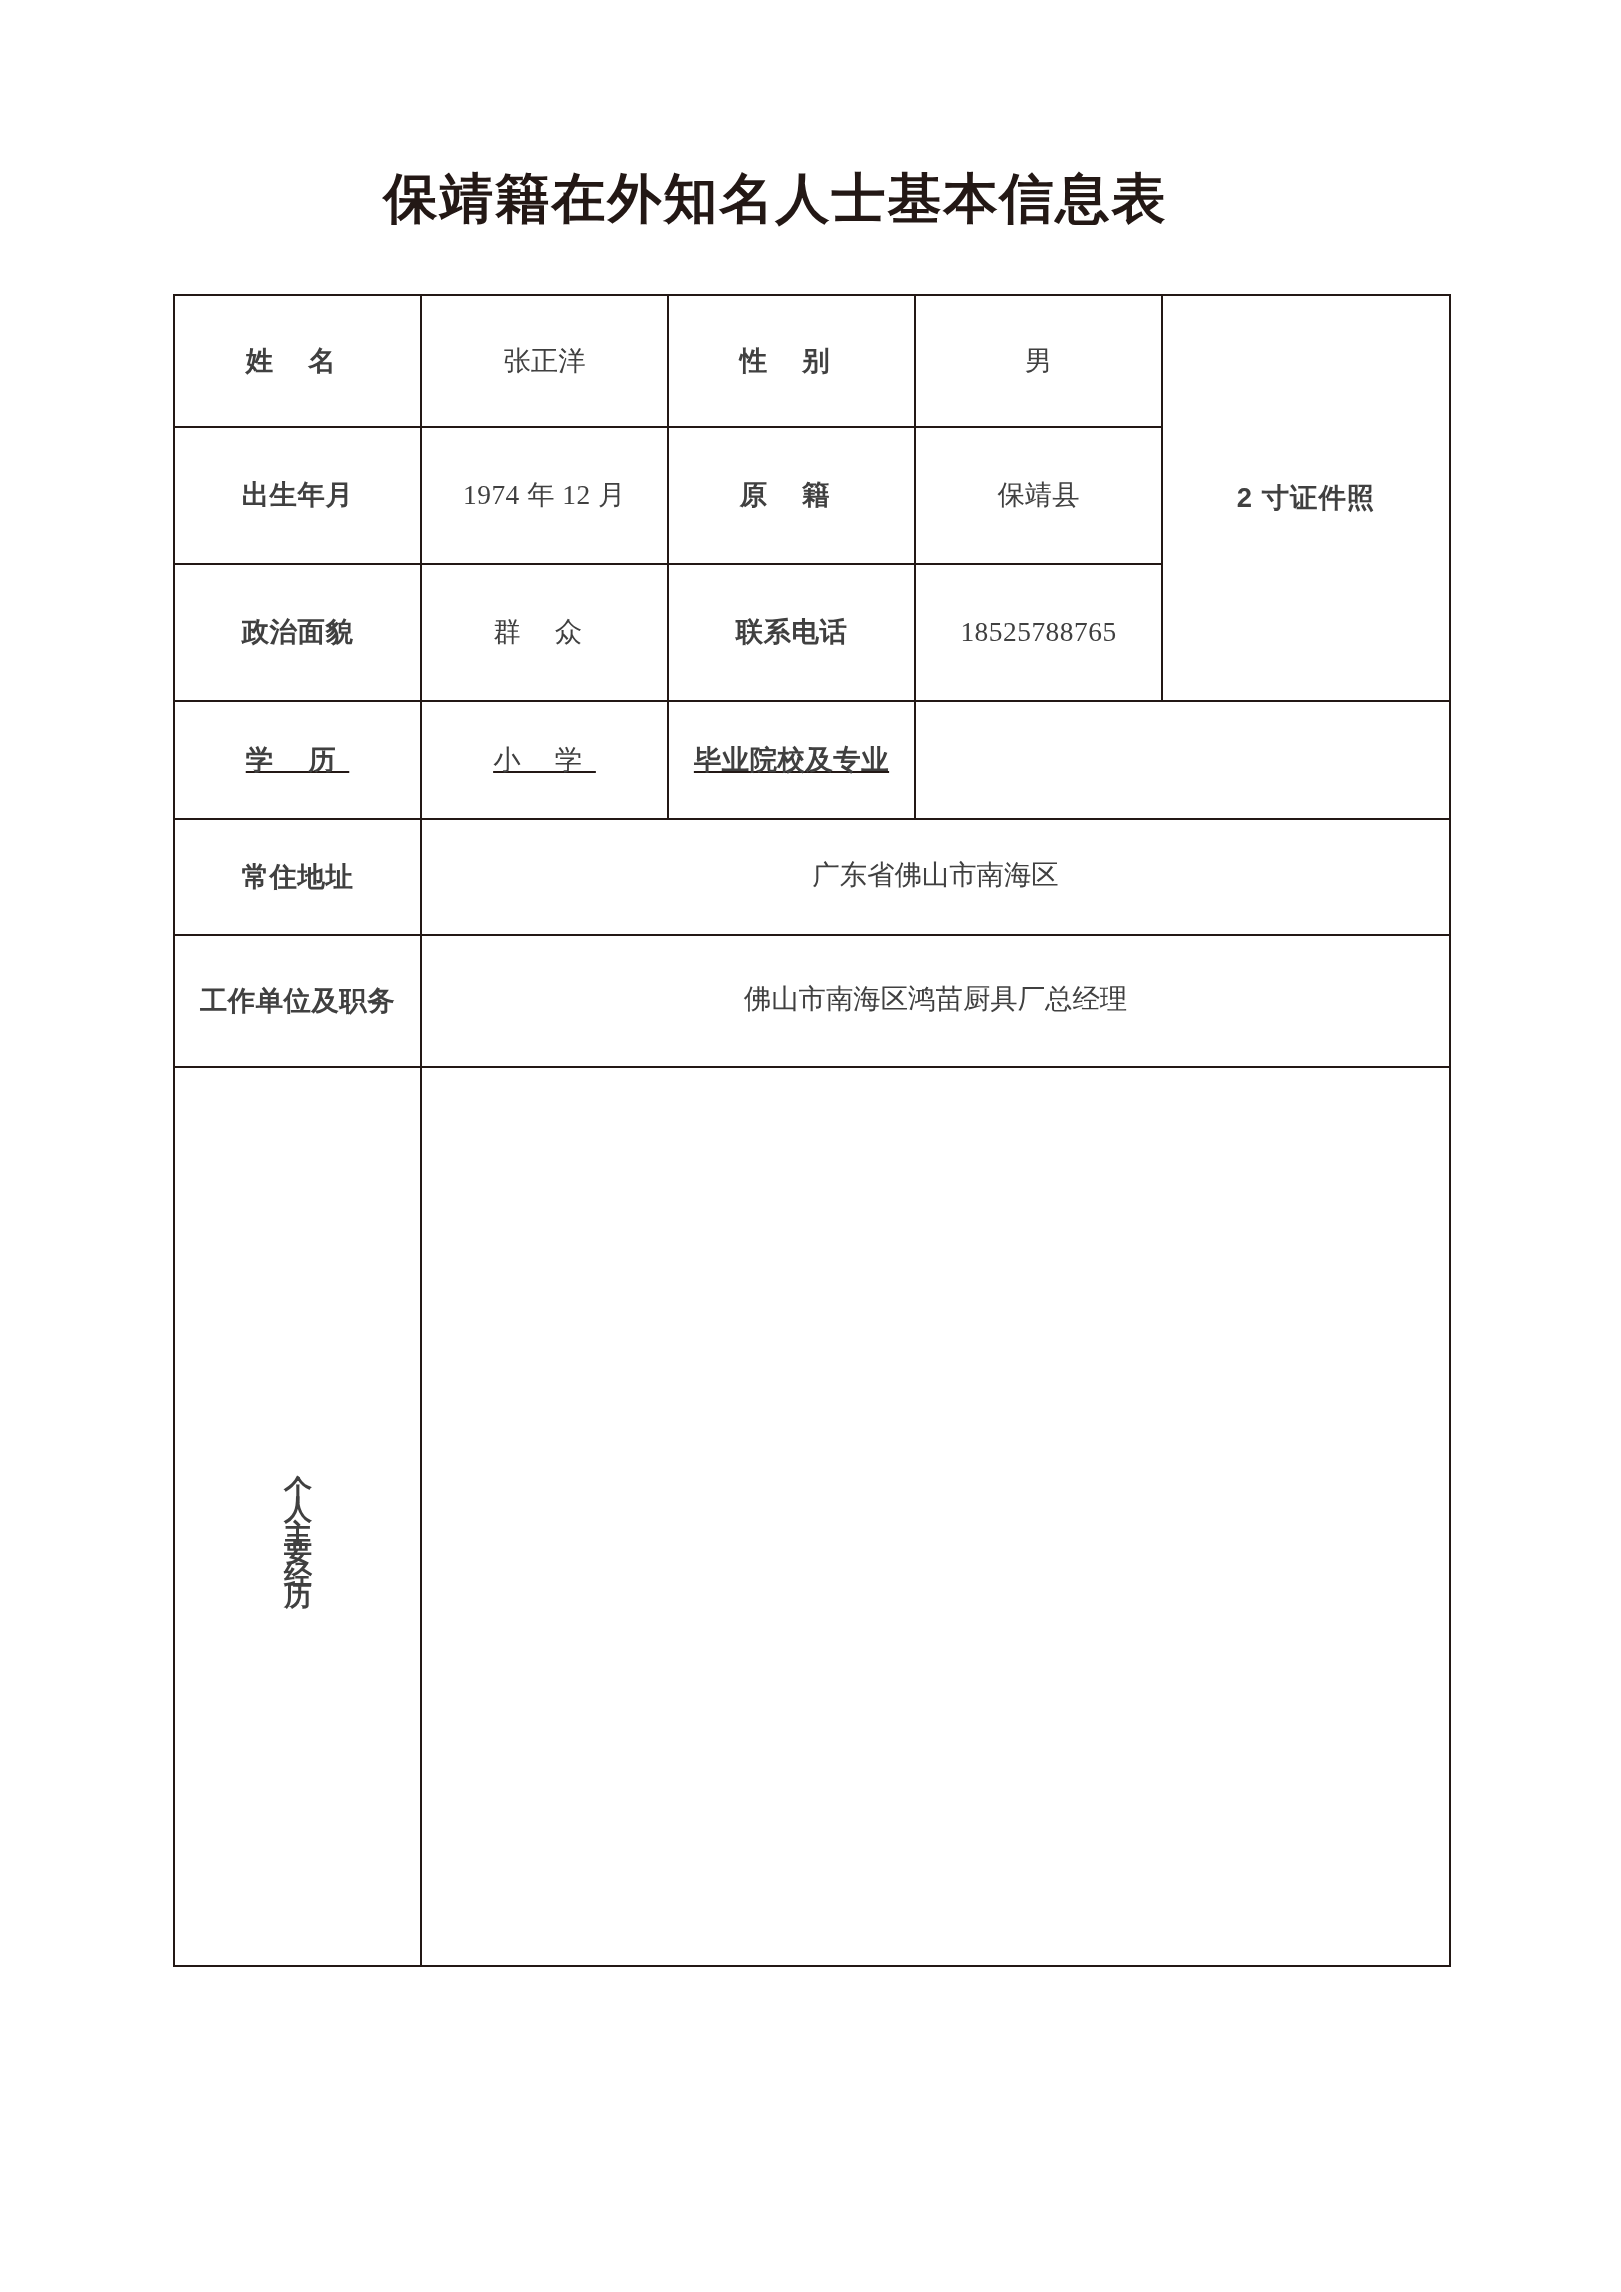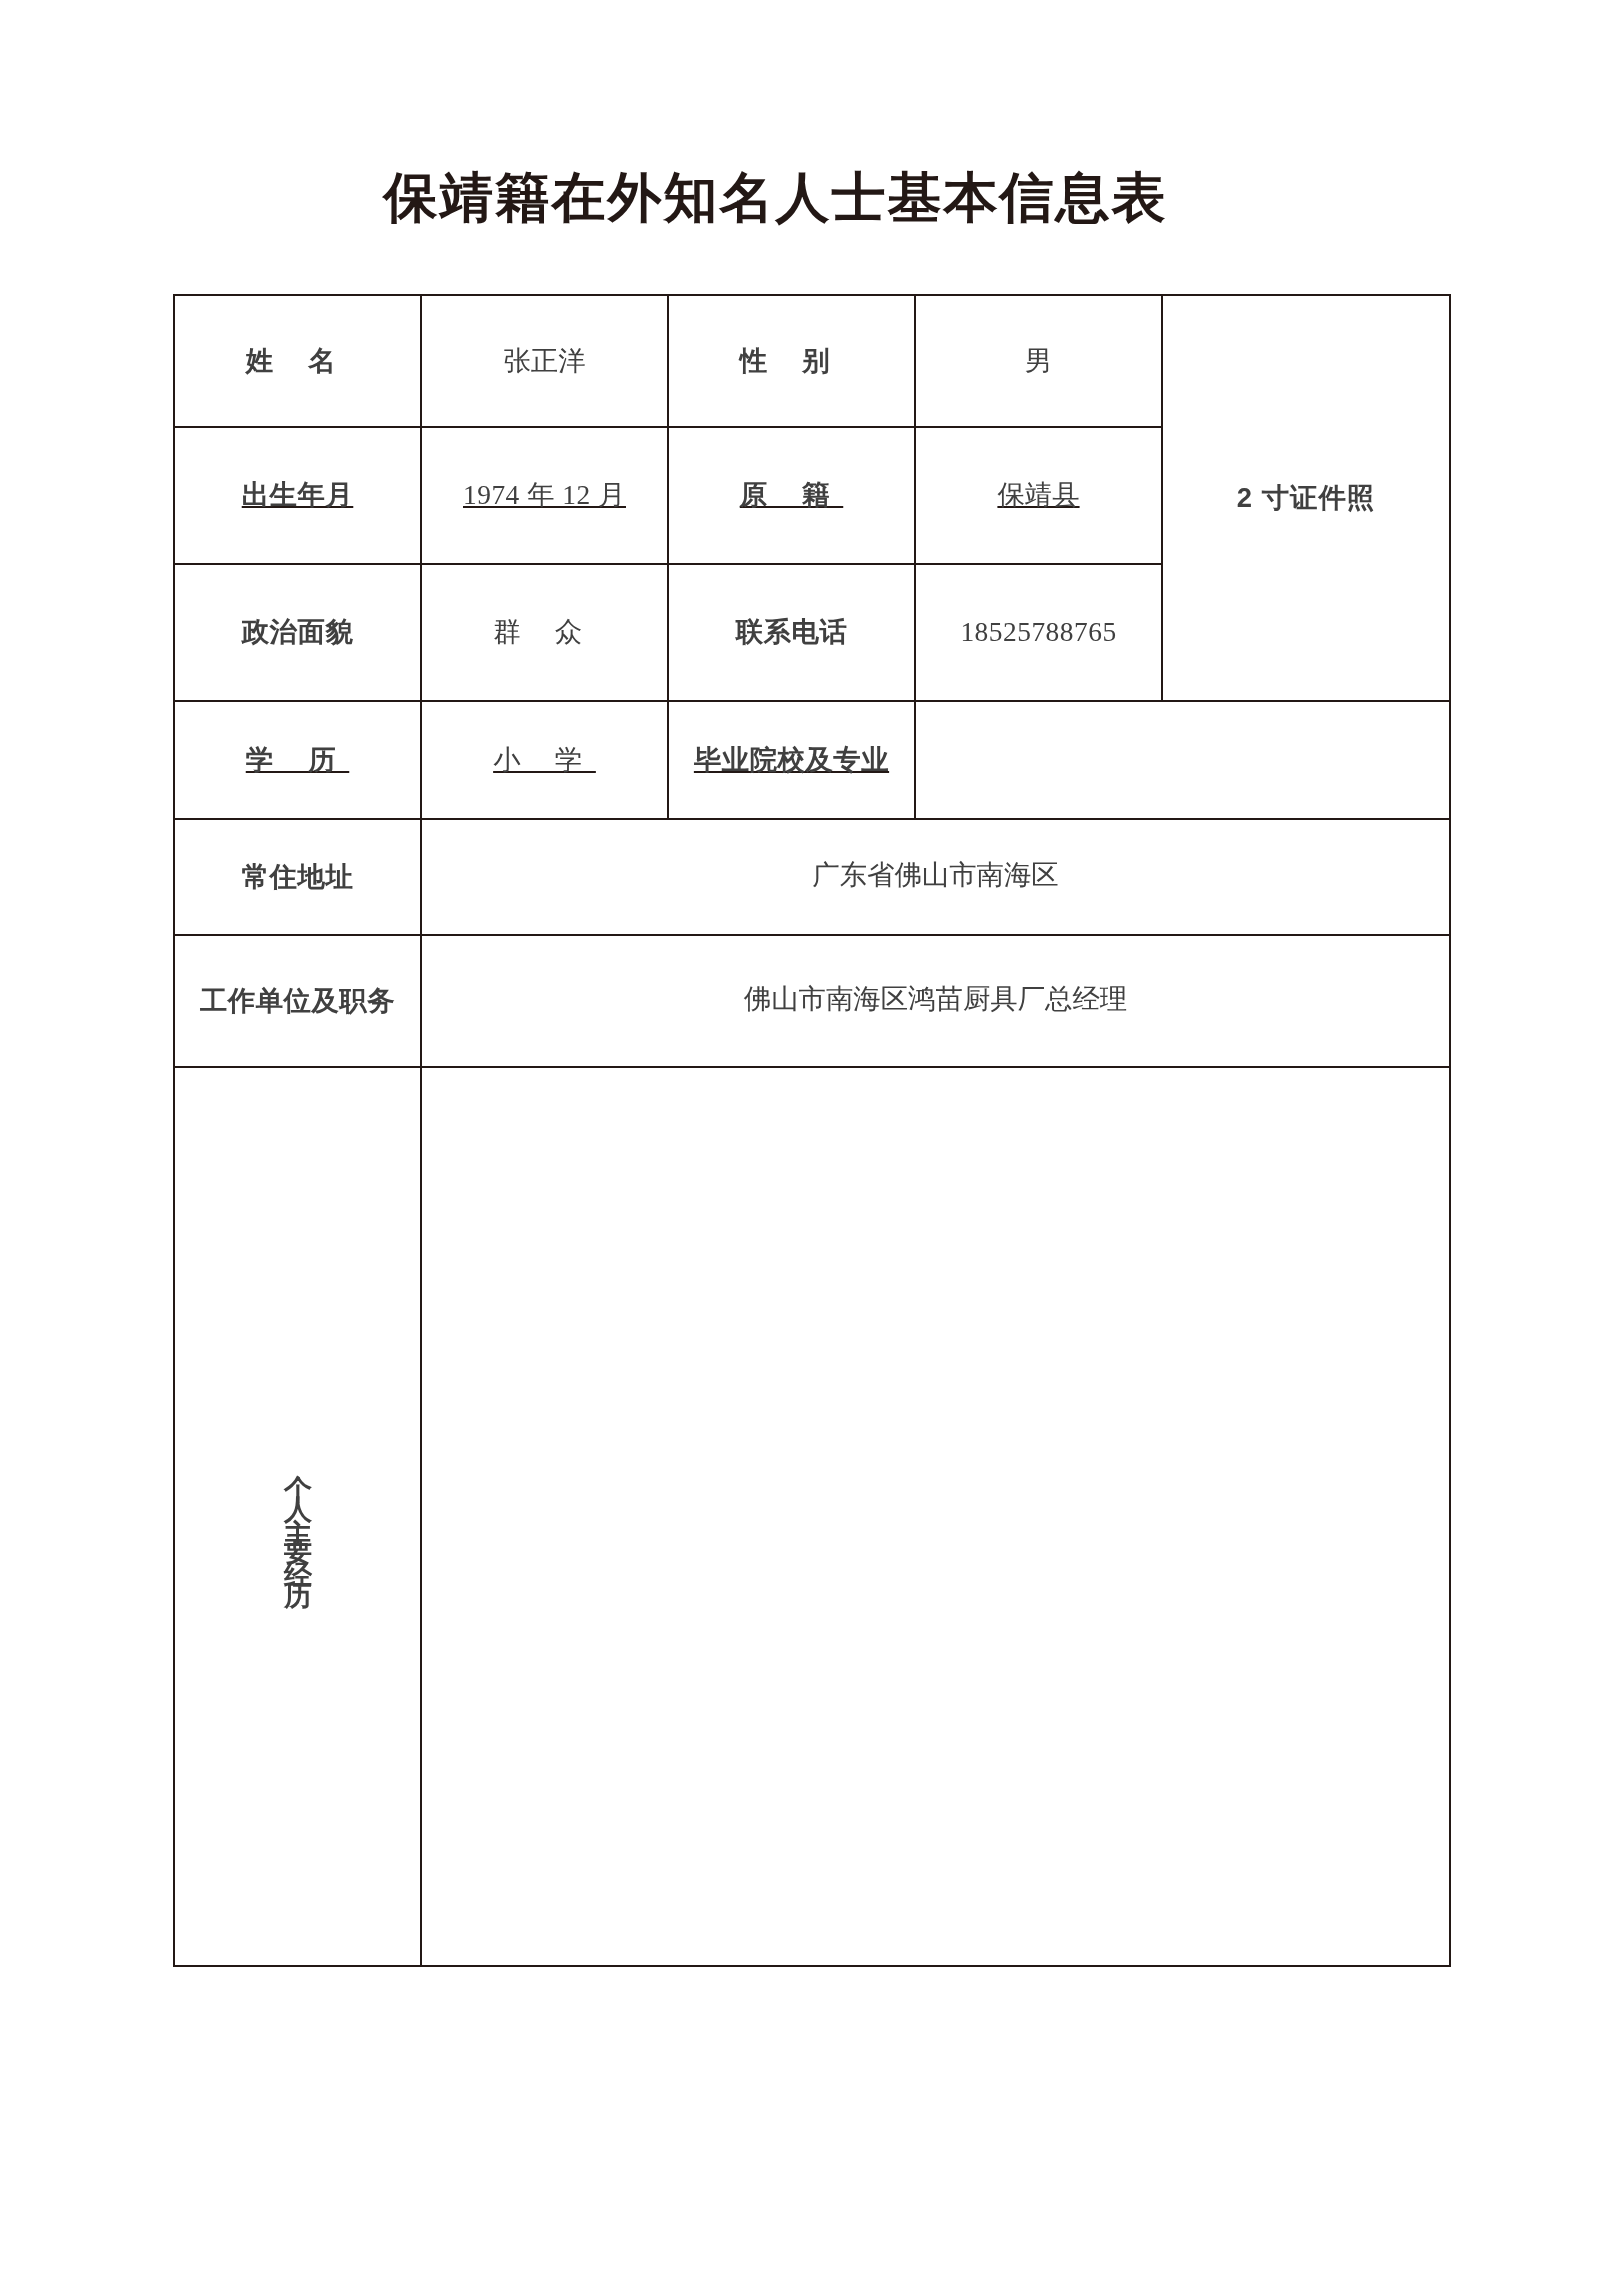--- a/index.html
+++ b/index.html
@@ -24,21 +24,21 @@
     box-sizing: border-box;
   }
 
   
   .doc-title {
     position: absolute;
     left: 0;
     top: 165px;
     width: 1551px;
     text-align: center;
-    font-family: Liberation Serif, serif;
+    font-family: Liberation Sans, sans-serif;
     font-weight: bold;
     font-size: 54px;
     letter-spacing: 2px;
     color: #231815;
     line-height: 1.25;
     white-space: nowrap;
   }
 
   
   .form-table {
@@ -97,21 +97,21 @@
 
   .photo-cell {
     font-family: "Liberation Sans", "DejaVu Sans", sans-serif;
     font-weight: bold;
     font-size: 28px;
     letter-spacing: 1px;
   }
 
   
   .r1 { height: 132px; }
-  .r2 { height: 137px; text-decoration: underline; }
+  .r2 { height: 137px; }
   .r3 { height: 137px; }
   .r4 { height: 118px; text-decoration: underline; }
   .r5 { height: 116px; }
   .r6 { height: 132px; }
   .r7 { height: 897px; }
 
   .wide-val {
     text-align: center;
     font-family: Liberation Mono, monospace;
     font-size: 28px;

